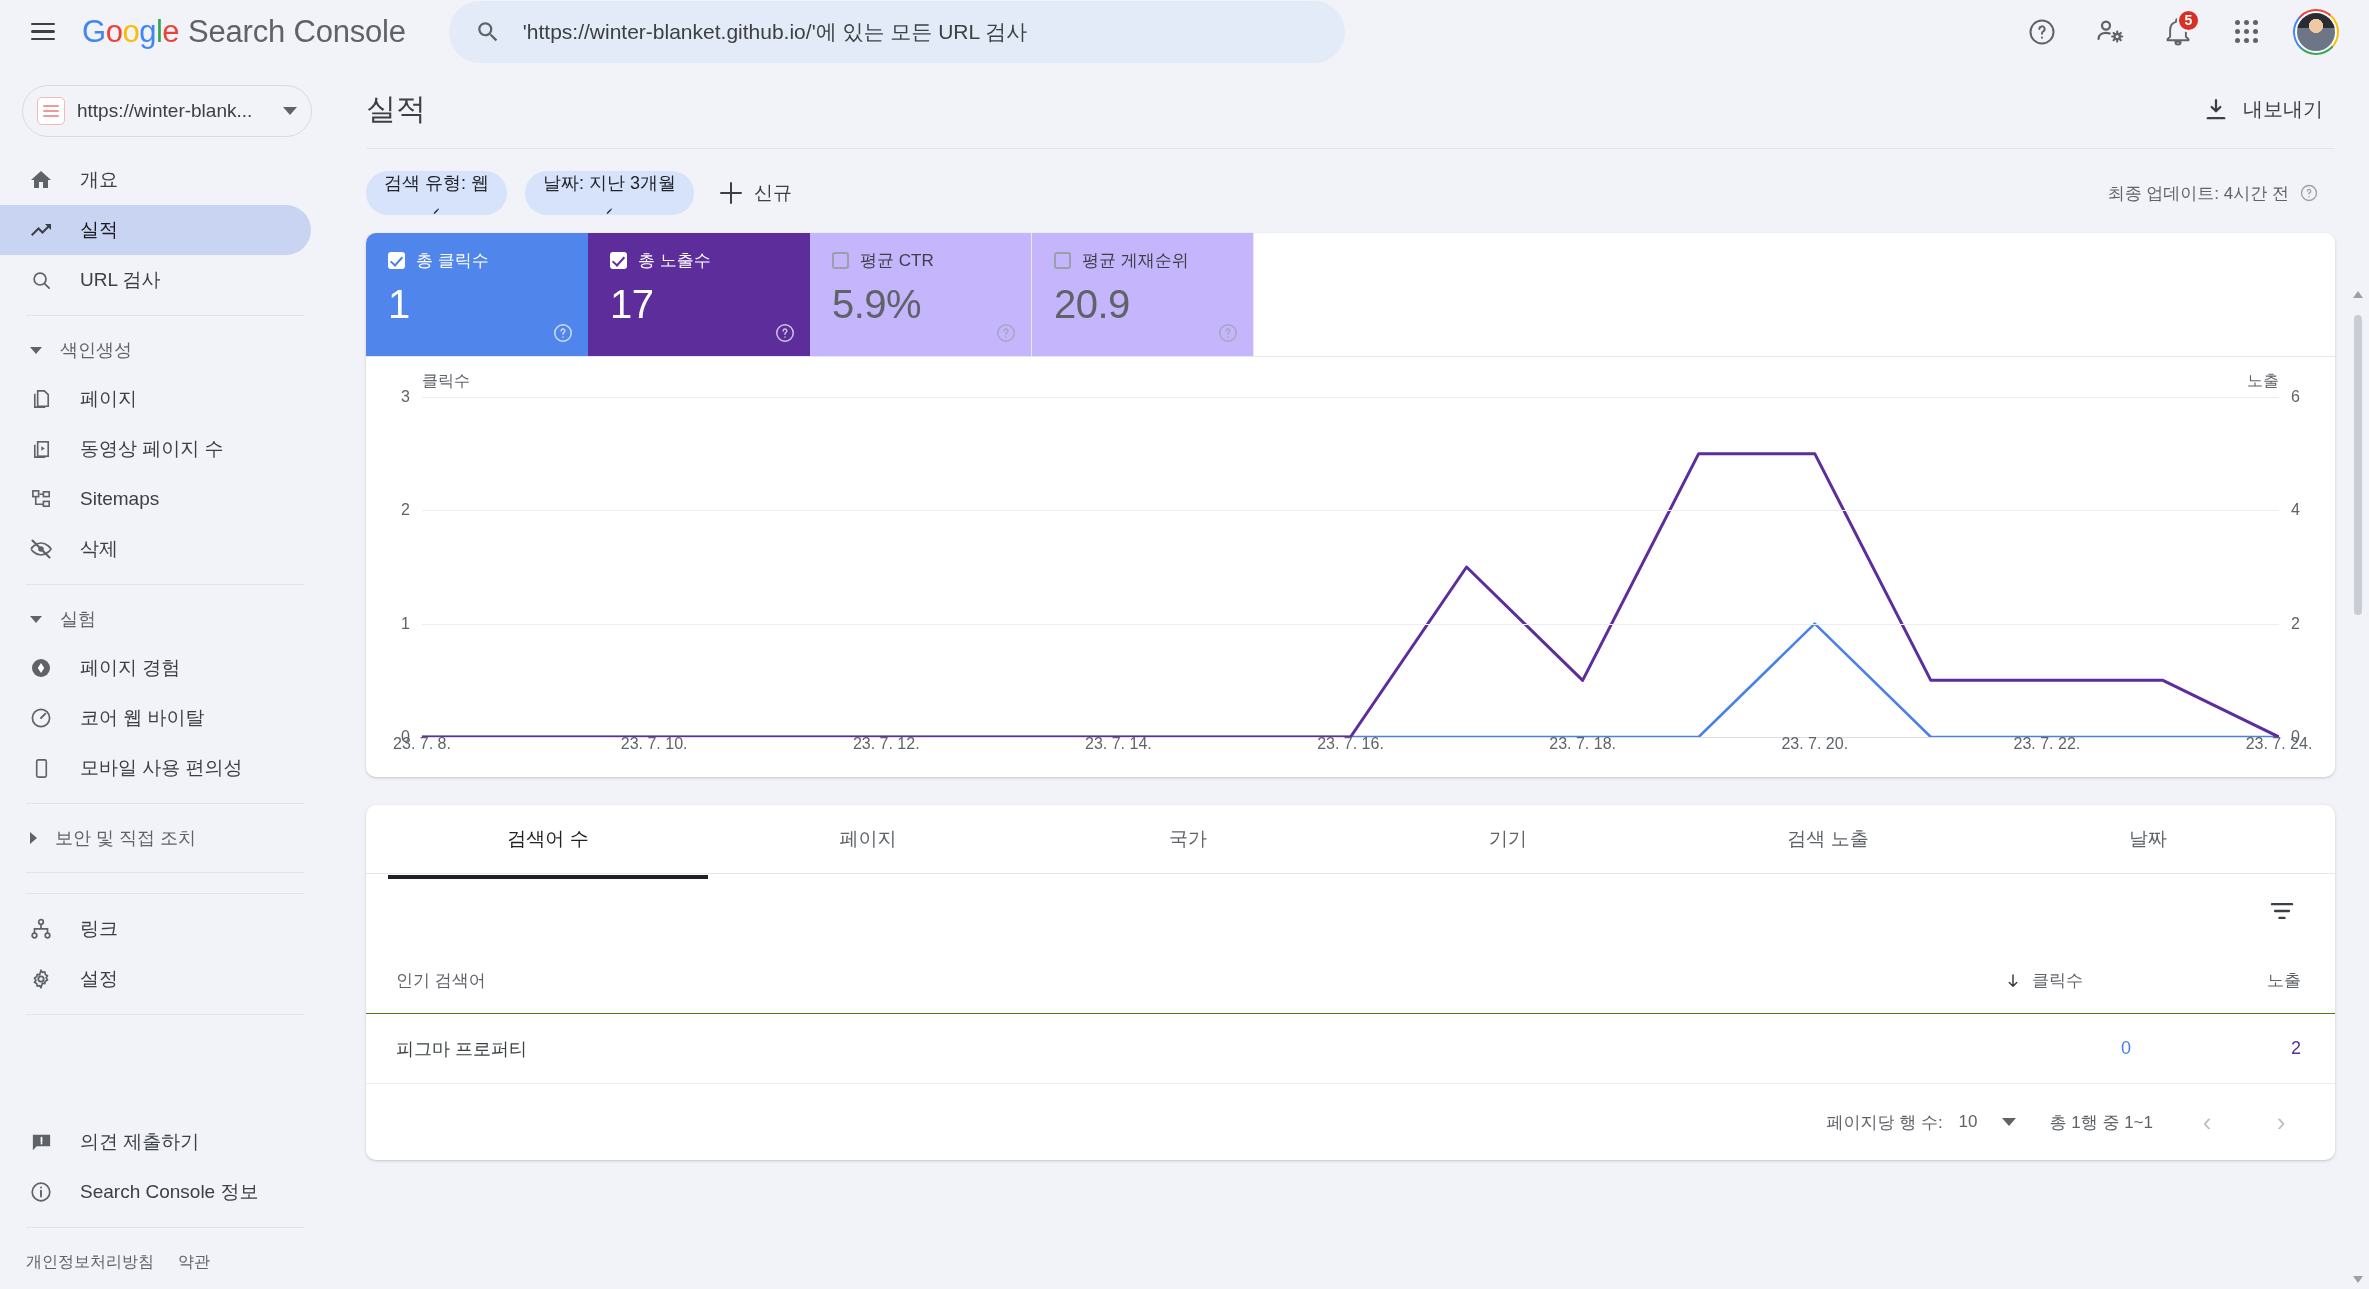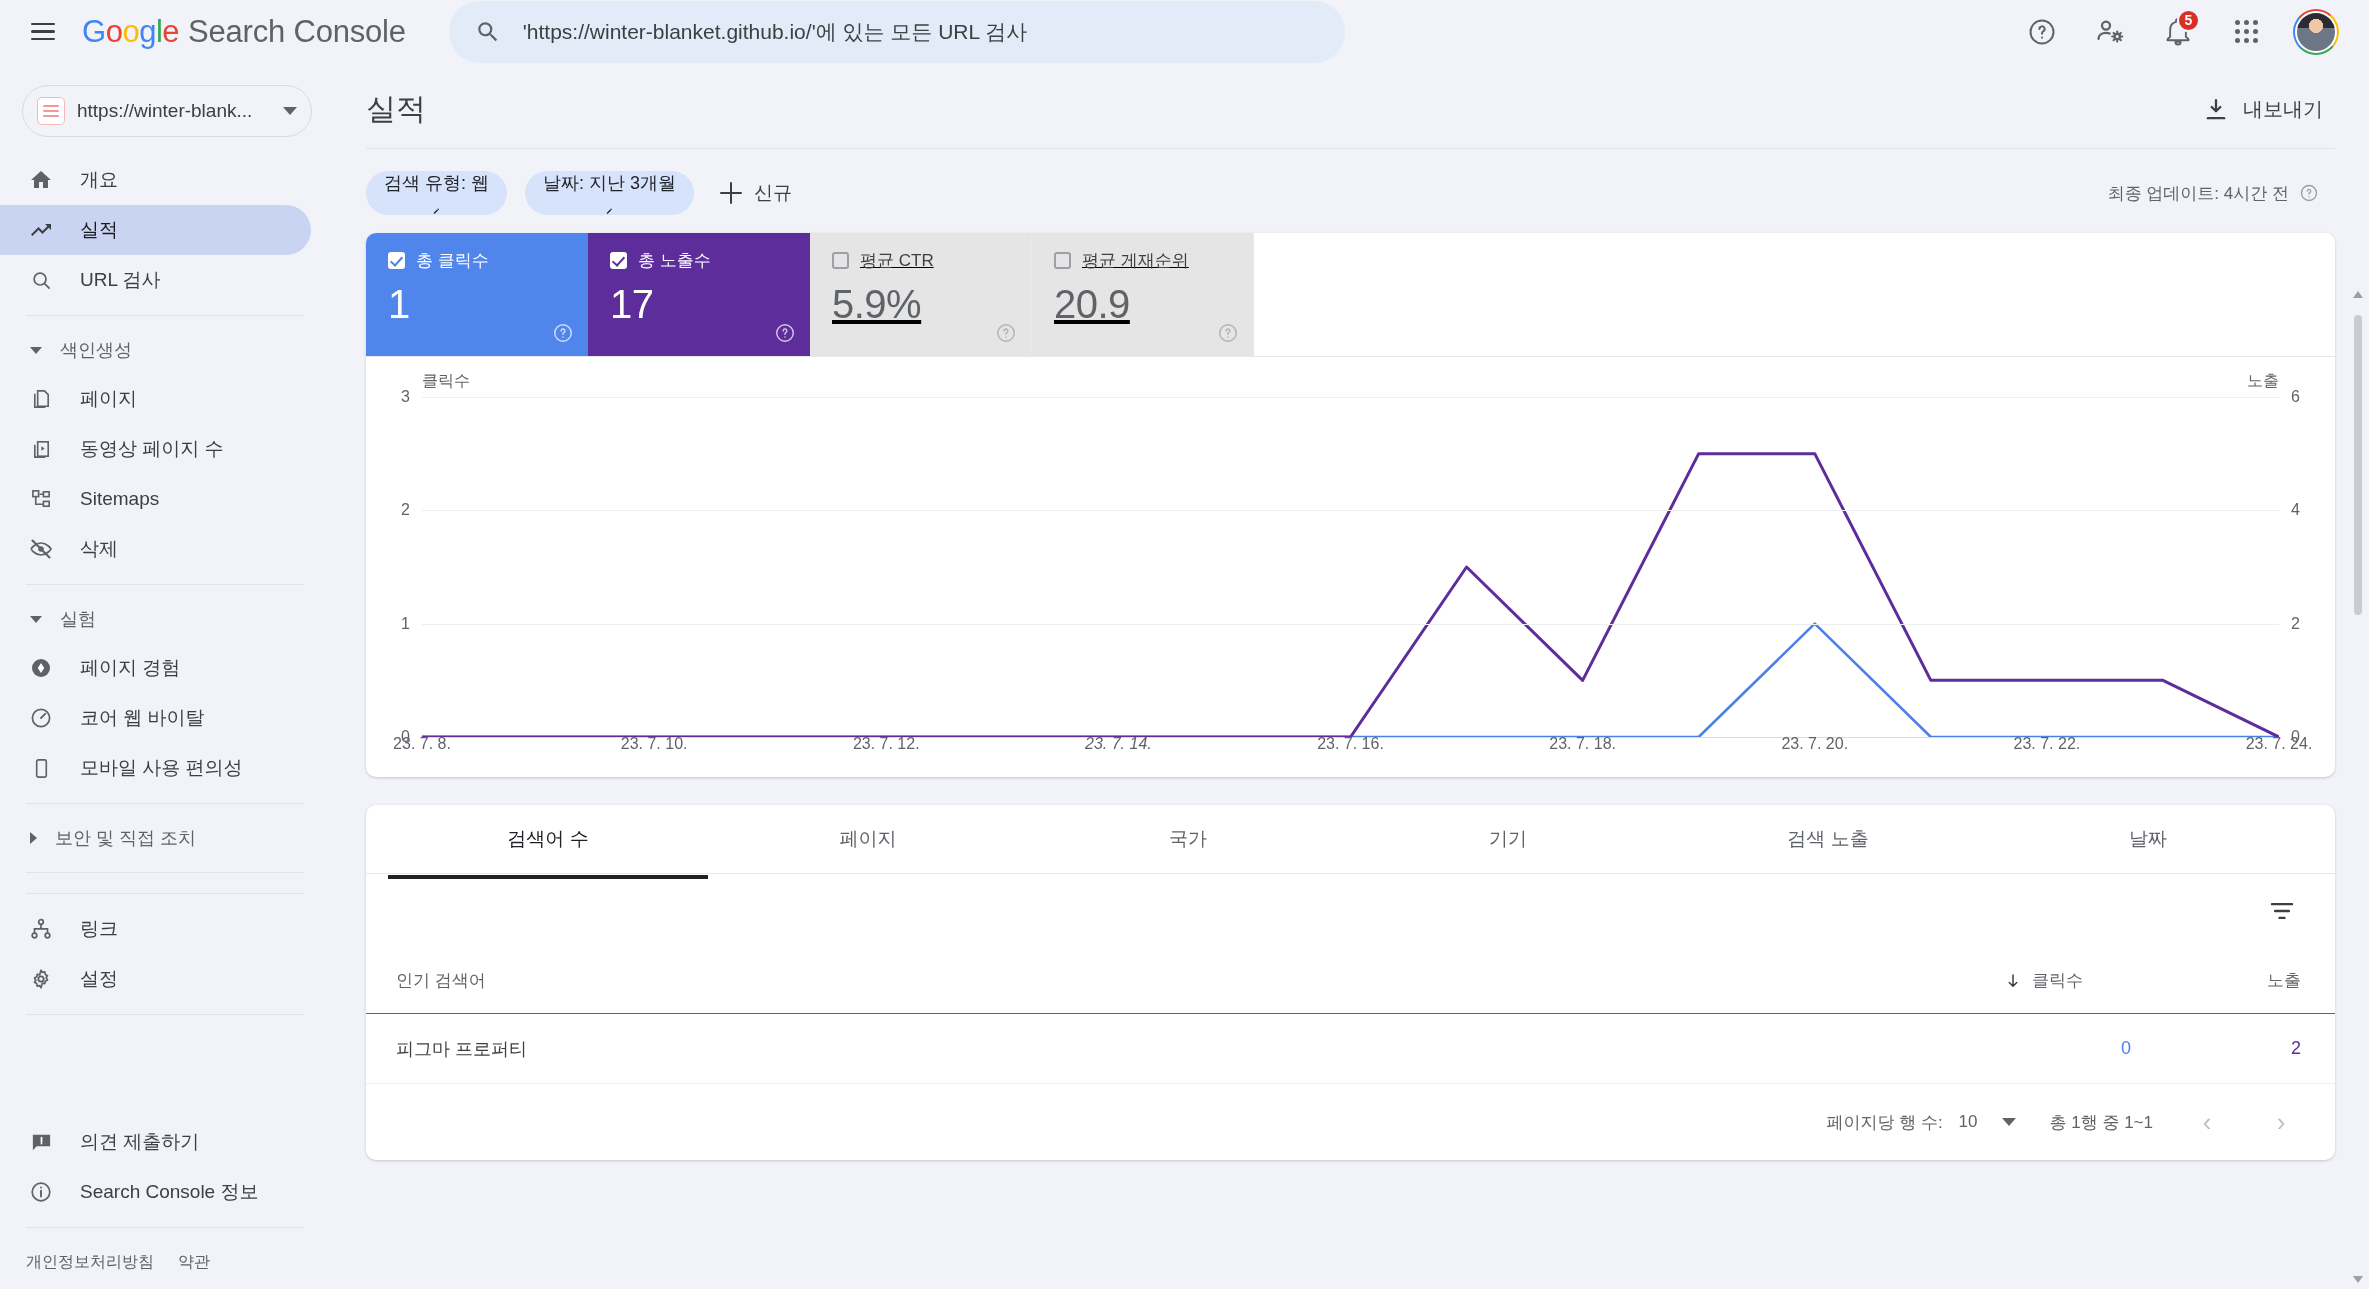--- a/index.html
+++ b/index.html
@@ -139,21 +139,21 @@
     box-shadow: 0 1px 2px rgba(60,64,67,.16), 0 1px 3px 1px rgba(60,64,67,.06);
     display:flex; flex-direction:column; overflow:hidden;
   }
   .metrics { display:flex; height: 124px; border-bottom:1px solid #e6e8ee;}
   .metric {
     flex: 0 0 222px; padding: 16px 18px 0 22px; position:relative; cursor:pointer;
     border-right:1px solid #e6e8ee;
   }
   .metric.m-clicks { background:#5086ec; border-right:none;}
   .metric.m-impr { background:#5c2d9b; border-right:none;}
-  .metric.m-ctr, .metric.m-pos { background:#e5e5e5;text-decoration:underline; }
+  .metric.m-ctr, .metric.m-pos { background:#c4b5fd; }
   .metric-head { display:flex; align-items:center; gap:11px; font-size:17px; white-space:nowrap;}
   .cb { width:17px;height:17px;border-radius:3px; flex:0 0 17px; position:relative; }
   .cb.on { background:#fff; }
   .cb.on:after{content:"";position:absolute;left:5.4px;top:1.8px;width:5px;height:10px;border:solid #4b7fe3;border-width:0 2.4px 2.4px 0;transform:rotate(42deg);}
   .metric.m-impr .cb.on:after{border-color:#5c2d9b;}
   .cb.off { border:2px solid #9aa0a6; background:transparent;}
   .metric-val { font-size: 40px; font-weight:400; margin-top: 10px; letter-spacing:-0.5px;}
   .m-clicks .metric-head,.m-clicks .metric-val{color:#fff;}
   .m-impr .metric-head,.m-impr .metric-val{color:#fff;}
   .m-ctr .metric-head,.m-pos .metric-head{color:#3c4043;}
@@ -575,21 +575,21 @@
             <span class="ytick r" style="top: 33.3333%;">4</span>
             <div class="gridline" style="top: 0%;"></div>
             <span class="ytick l" style="top: 0%;">3</span>
             <span class="ytick r" style="top: 0%;">6</span>
           </div>
 
         <div class="xticks" id="xticks">
             <span class="xtick" style="left: 0%;">23. 7. 8.</span>
             <span class="xtick" style="left: 12.5%;">23. 7. 10.</span>
             <span class="xtick" style="left: 25%;">23. 7. 12.</span>
-            <span class="xtick" style="left: 37.5%; font-style: italic;">23. 7. 14.</span>
+            <span class="xtick" style="left: 37.5%;">23. 7. 14.</span>
             <span class="xtick" style="left: 50%;">23. 7. 16.</span>
             <span class="xtick" style="left: 62.5%;">23. 7. 18.</span>
             <span class="xtick" style="left: 75%;">23. 7. 20.</span>
             <span class="xtick" style="left: 87.5%;">23. 7. 22.</span>
             <span class="xtick" style="left: 100%;">23. 7. 24.</span>
           </div>
       </div>
     </section>
 
     <section class="table-card">

